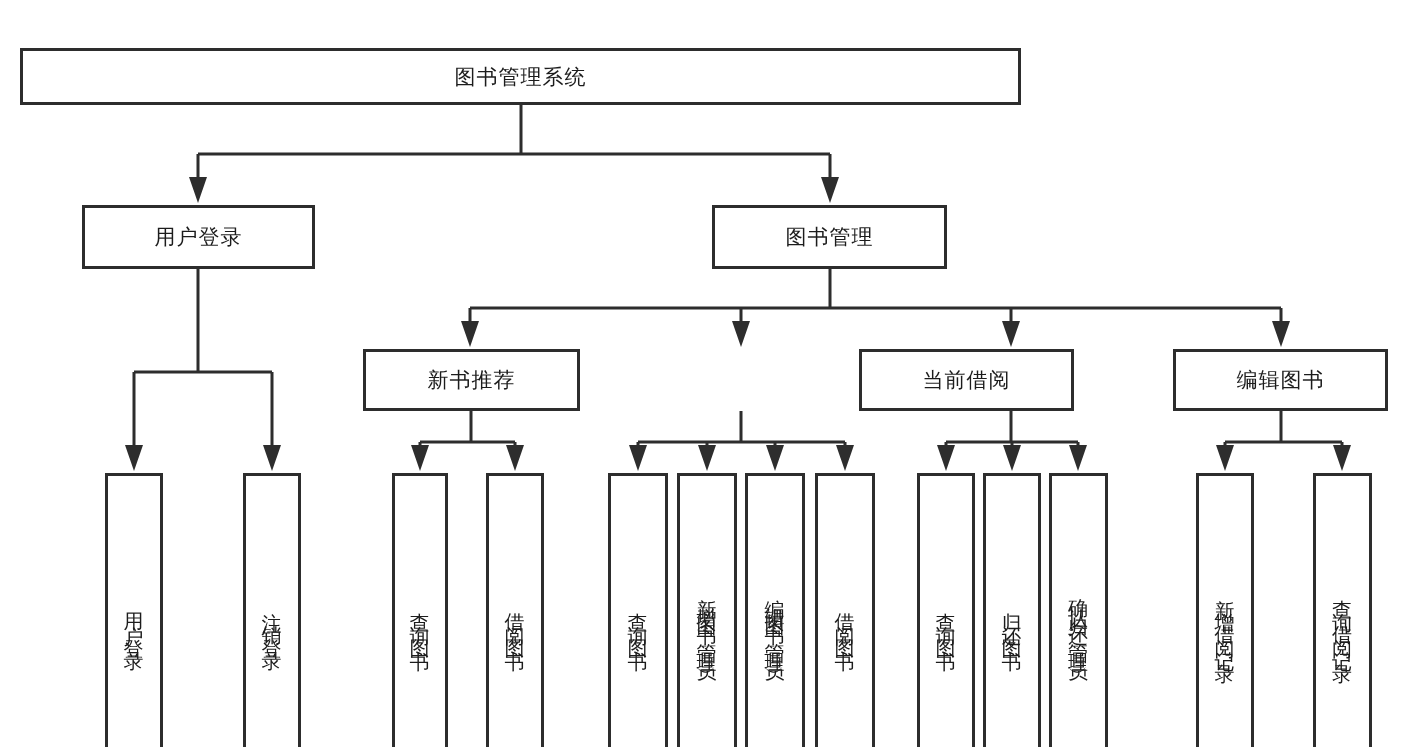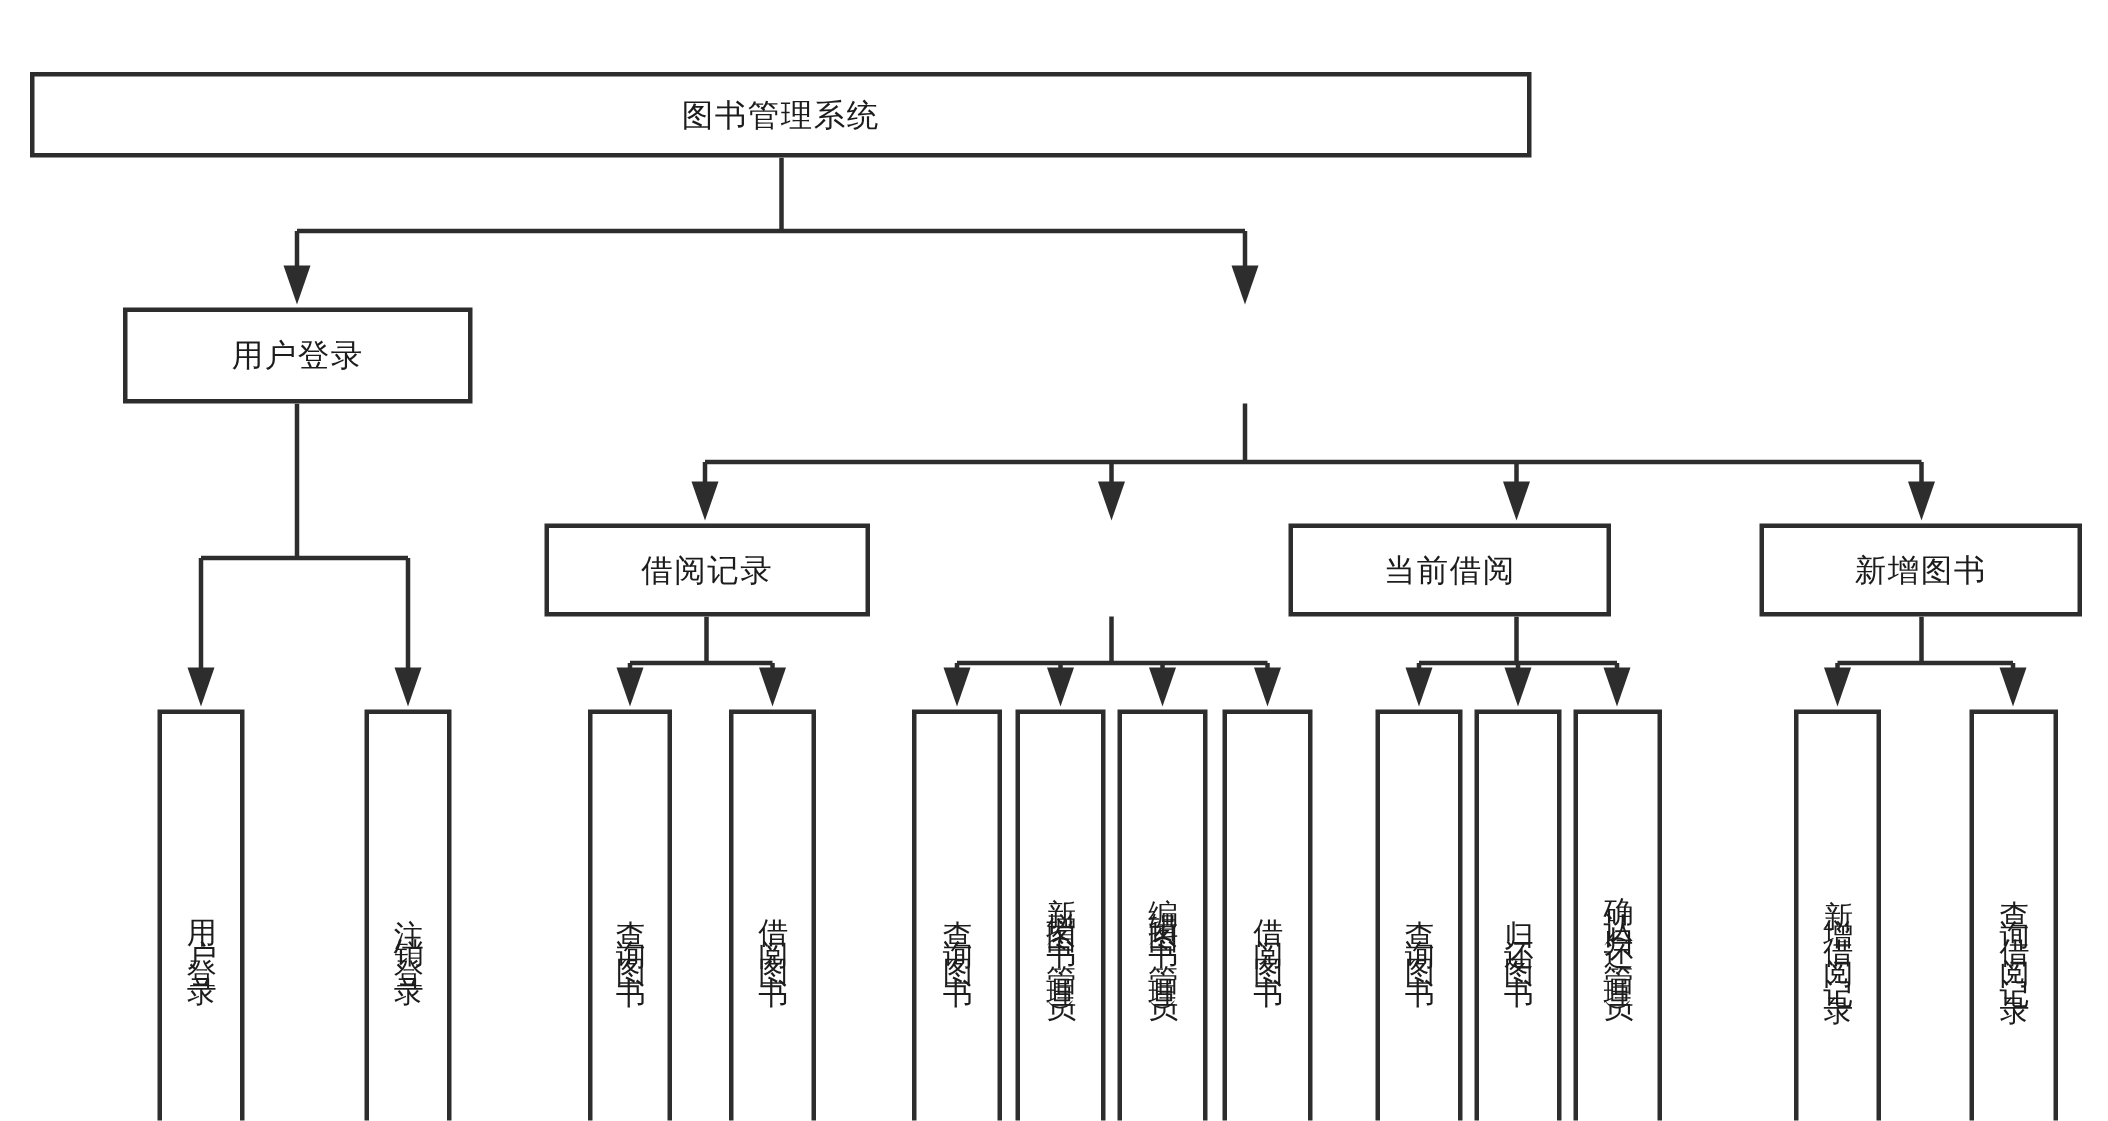--- a/index.html
+++ b/index.html
@@ -83,29 +83,32 @@
     </g>
   </svg>
 
   <div class="box" style="left:20px;top:12px;width:1001px;height:57px">
     <span class="h">图书管理系统</span>
   </div>
 
   <div class="box" style="left:82px;top:169px;width:233px;height:64px">
     <span class="h">用户登录</span>
   </div>
+  <div class="box" style="left:712px;top:169px;width:235px;height:64px">
+    <span class="h">图书管理</span>
+  </div>
 
   <div class="box" style="left:363px;top:313px;width:217px;height:62px">
-    <span class="h">借阅记录</span>
+    <span class="h">新书推荐</span>
   </div>
   <div class="box" style="left:859px;top:313px;width:215px;height:62px">
     <span class="h">当前借阅</span>
   </div>
   <div class="box" style="left:1173px;top:313px;width:215px;height:62px">
-    <span class="h">新增图书</span>
+    <span class="h">编辑图书</span>
   </div>
 
   <div class="box leaf" style="left:105px;top:437px;width:58px;height:300px">
     <span class="v">用户登录</span>
   </div>
   <div class="box leaf" style="left:243px;top:437px;width:58px;height:300px">
     <span class="v">注销登录</span>
   </div>
 
   <div class="box leaf" style="left:392px;top:437px;width:56px;height:300px">

